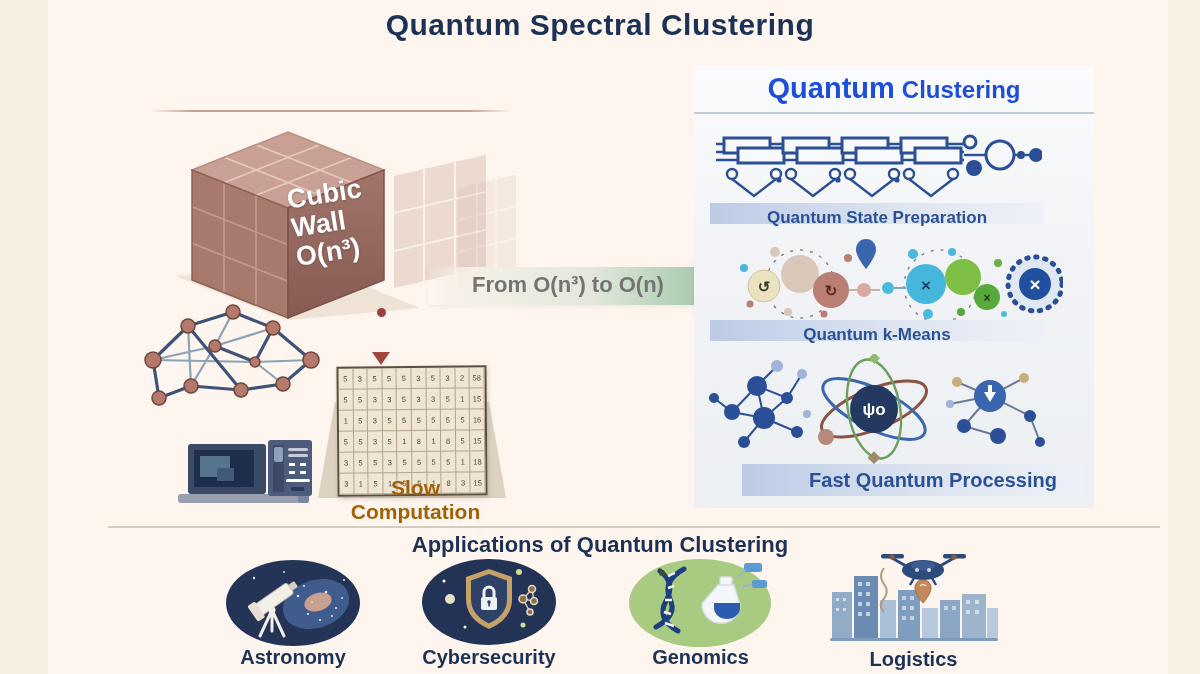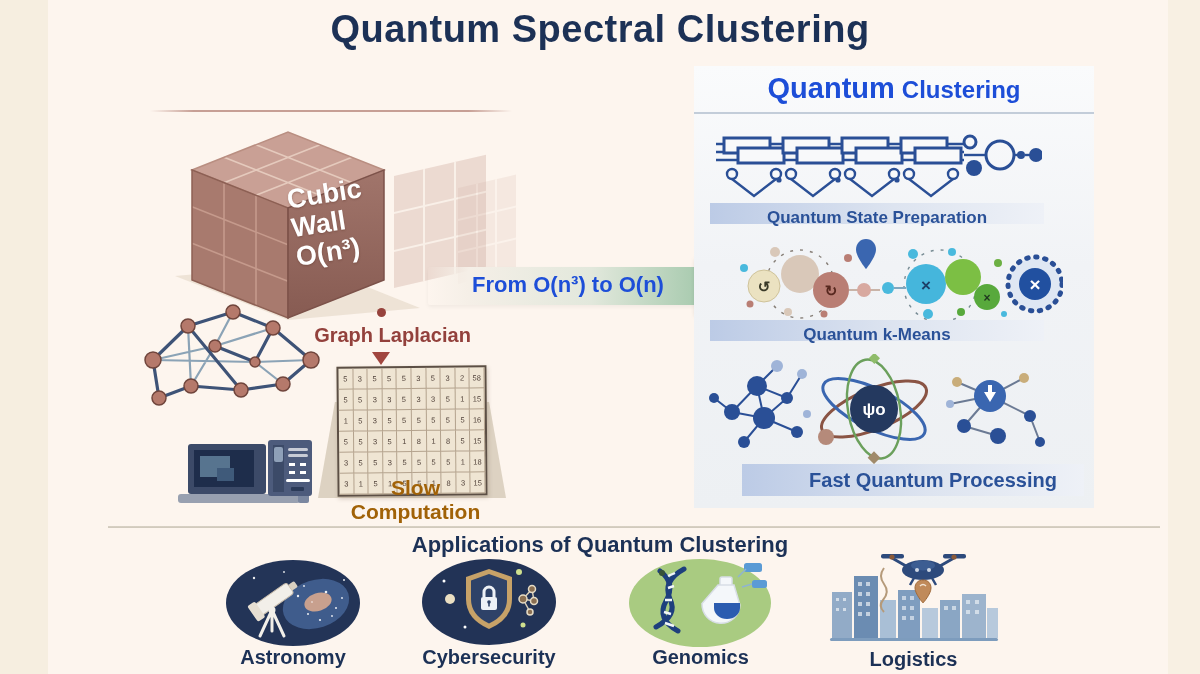--- a/index.html
+++ b/index.html
@@ -4,21 +4,21 @@
 <style>
   * { margin:0; padding:0; box-sizing:border-box; }
   html,body { width:1200px; height:674px; }
   body { font-family:"Liberation Sans", sans-serif; }
   .canvas { position:relative; width:1200px; height:674px; background:#fdf5ee; overflow:hidden; }
   .abs { position:absolute; }
   .edge-band-left  { left:0; top:0; width:48px; height:674px; background:#f6eee0; }
   .edge-band-right { left:1168px; top:0; width:32px; height:674px; background:#f8f0e3; }
 
   .main-title { left:0; top:8px; width:1200px; text-align:center;
-    font-size:38px; font-weight:bold; color:#1c3156; letter-spacing:.5px; }
+    font-size:30px; font-weight:bold; color:#1c3156; letter-spacing:.5px; }
 
   
   .classical-header { left:95px; top:74px; width:460px; text-align:center;
     font-size:26px; font-weight:bold; color:#96423f; }
   .classical-header .complexity { color:#b5a094; margin-left:8px; }
   .classical-underline { left:150px; top:110px; width:362px; height:2px;
     background:linear-gradient(90deg, rgba(199,159,149,0), #c79f95 12%, #c79f95 88%, rgba(199,159,149,0)); }
 
   .cube-label { left:291px; top:176px; width:120px; transform:rotate(-9deg);
     color:#ffffff; font-size:27px; font-weight:bold; line-height:1.08;
@@ -47,21 +47,21 @@
 
   
   .arrow-wrap { left:428px; top:256px; width:330px; height:60px; }
   .arrow-body { position:absolute; left:0; top:11px; width:272px; height:38px; border-radius:2px;
     background:linear-gradient(90deg, rgba(253,245,238,0) 0%, #f5efe7 15%, #e2e8dc 60%, #a7caae 100%);
     box-shadow:0 2px 4px rgba(0,0,0,.05); }
   .arrow-head { position:absolute; left:266px; top:1px; width:0; height:0;
     border-top:29px solid transparent; border-bottom:29px solid transparent;
     border-left:58px solid #4f9a66; filter:drop-shadow(1px 2px 2px rgba(0,0,0,.12)); }
   .arrow-label { position:absolute; left:20px; top:16px; width:240px; text-align:center;
-    font-size:22px; font-weight:bold; color:#1d4ed8; }
+    font-size:22px; font-weight:bold; color:#737373; }
 
   
   .quantum-panel { left:694px; top:66px; width:400px; height:442px;
     background:linear-gradient(180deg,#fafbfc 0%, #f1f3f6 45%, #edf0f3 100%); }
   .quantum-header { left:694px; top:72px; width:400px; text-align:center; color:#1d4ed8; }
   .quantum-header .w1 { font-size:29px; font-weight:bold; }
   .quantum-header .w2 { font-size:24px; font-weight:bold; margin-left:7px; }
   .quantum-underline { left:694px; top:112px; width:400px; height:1.5px; background:#c3cdd9; }
 
   .qbar { height:21px; line-height:30px; text-align:center;
@@ -114,21 +114,20 @@
     <polygon points="22,52 118,90 118,200 22,162" fill="none" stroke="#8d6054" stroke-width="1.5"></polygon>
     <polygon points="118,90 214,52 214,162 118,200" fill="none" stroke="#7c524a" stroke-width="1.5"></polygon>
   </svg>
   <div class="abs cube-label">
     <div>Cubic</div>
     <div>Wall</div>
     <div>O(n³)</div>
   </div>
 
   <div class="abs gl-dot"></div>
-  <div class="abs graph-laplacian-label">Graph Laplacian</div>
   <div class="abs gl-triangle"></div>
 
   <svg class="abs" style="left:133px;top:298px;" width="195" height="118" viewBox="0 0 195 118">
     <g stroke="#8ba3b6" stroke-width="2.2" fill="none">
       <path d="M20,62 L82,48 M82,48 L140,30 M100,14 L82,48 M122,64 L178,62 M58,88 L82,48 M122,64 L150,86 M55,28 L58,88 M20,62 L122,64"></path>
     </g>
     <g stroke="#3e5377" stroke-width="3.2" fill="none">
       <path d="M20,62 L55,28 M55,28 L100,14 M100,14 L140,30 M140,30 L178,62 M178,62 L150,86 M150,86 L108,92 M108,92 L58,88 M58,88 L26,100 M26,100 L20,62 M82,48 L122,64 M55,28 L108,92 M140,30 L122,64"></path>
     </g>
     <g fill="#b5796b" stroke="#70453c" stroke-width="1.5">

